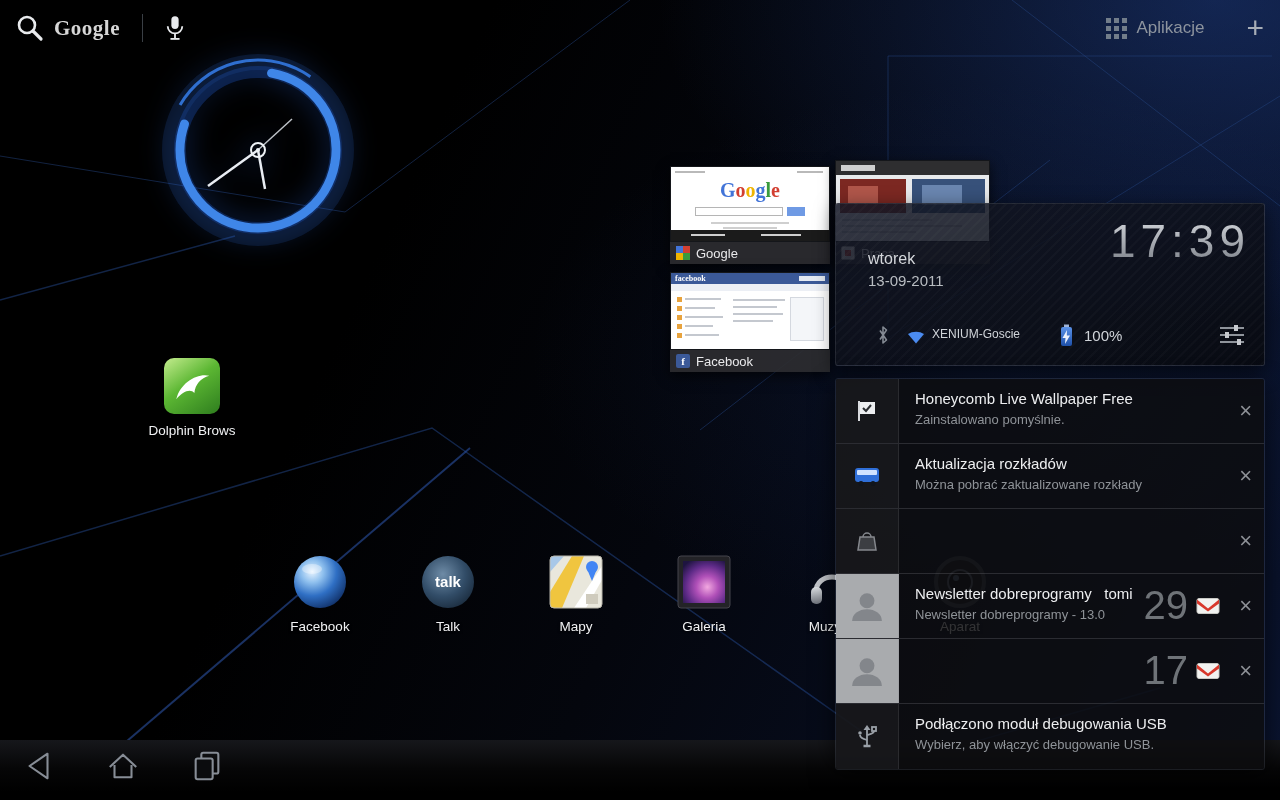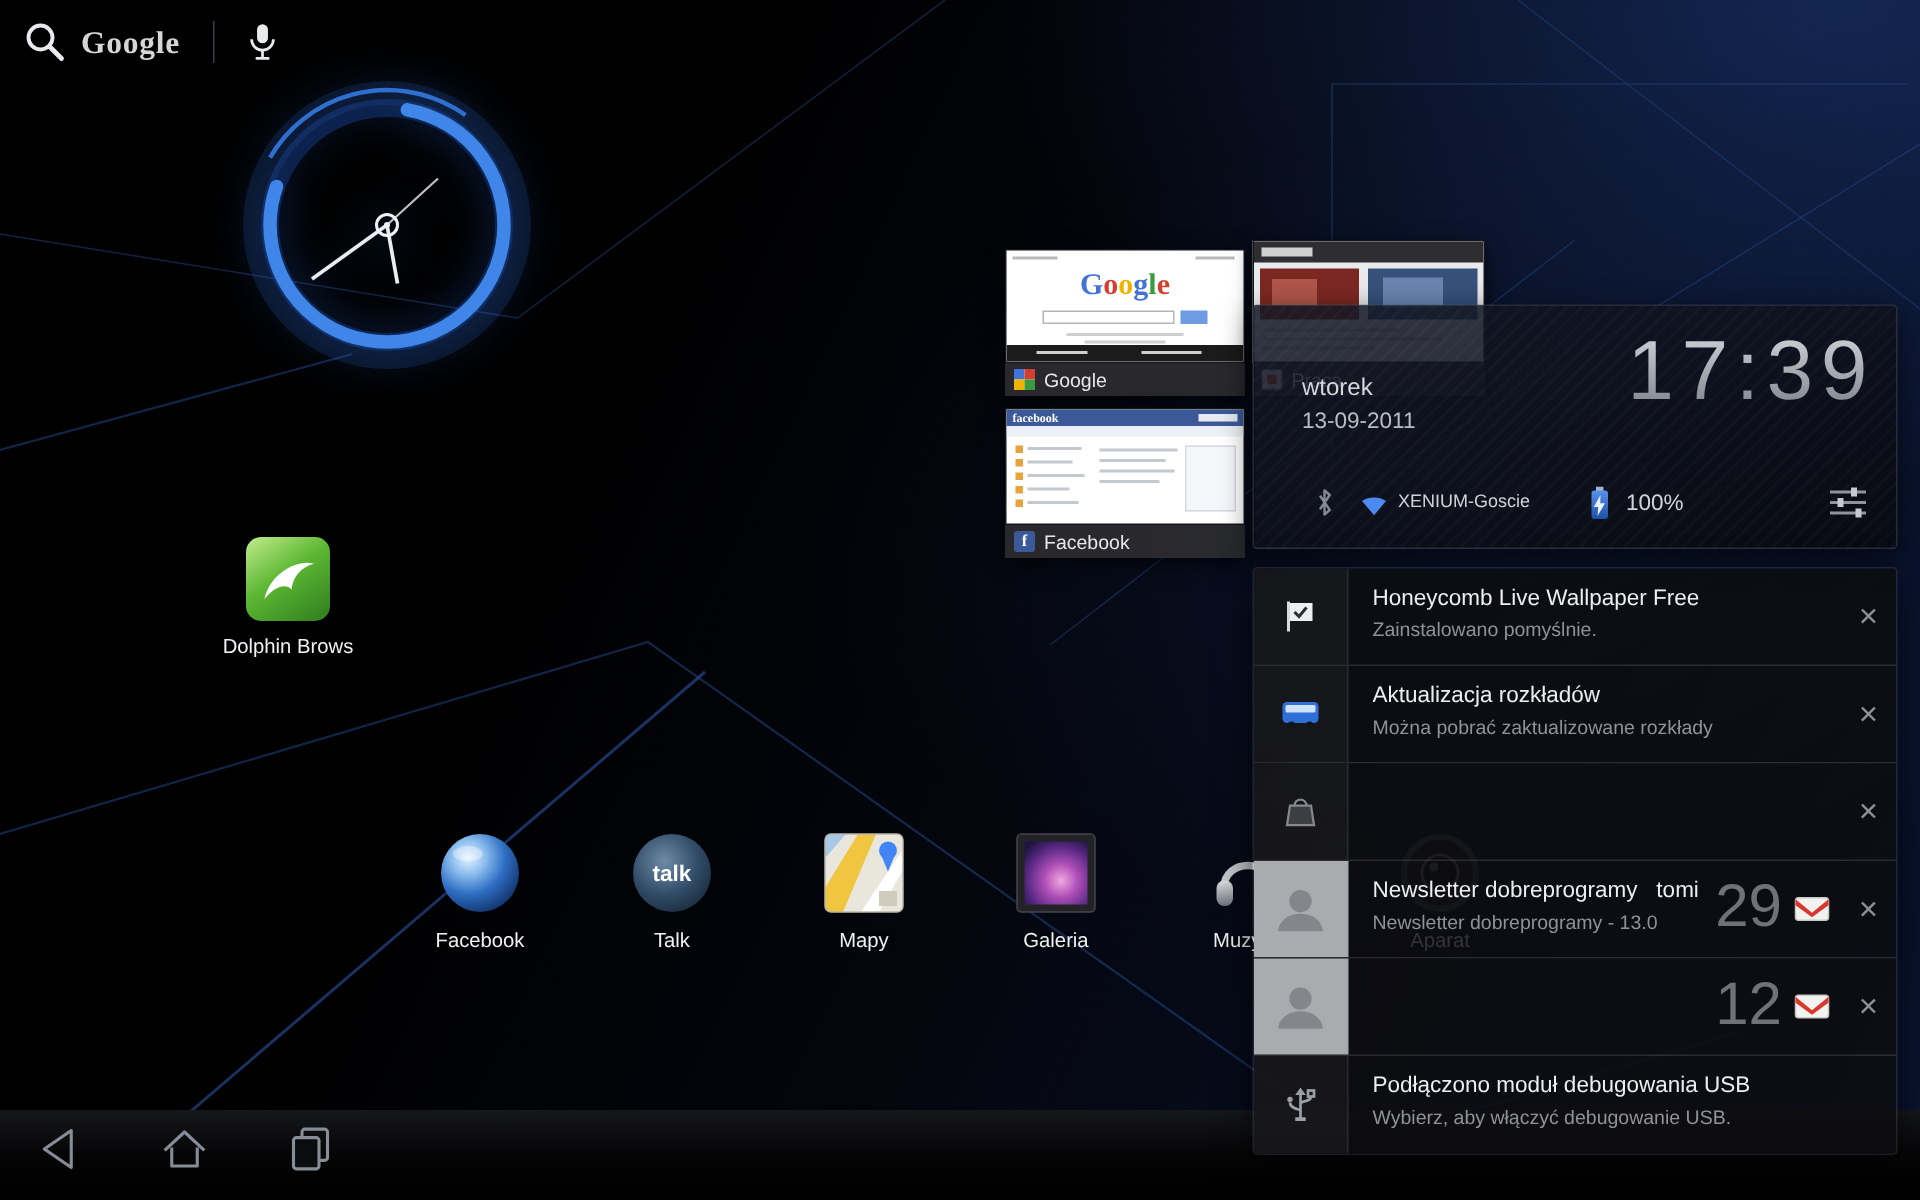--- a/index.html
+++ b/index.html
@@ -76,21 +76,21 @@
   .pr-ln{position:absolute;height:2px;background:#bfc2c8}
   
   .clock-panel{position:absolute;left:835px;top:203px;width:430px;height:163px;z-index:6;
     background:
       repeating-linear-gradient(135deg, rgba(255,255,255,.02) 0 2px, transparent 2px 7px),
       linear-gradient(160deg, rgba(20,24,38,.86), rgba(8,10,16,.9));
     border:1px solid rgba(130,140,160,.22);border-radius:3px;
     box-shadow:0 6px 20px rgba(0,0,0,.6)}
   .cp-weekday{position:absolute;left:32px;top:46px;font-size:16px;color:#d4d7db}
   .cp-date{position:absolute;left:32px;top:68px;font-size:15px;color:#b9bdc2}
-  .cp-time{position:absolute;right:14px;top:10px;font-size:56px;letter-spacing:5px;
+  .cp-time{position:absolute;right:14px;top:10px;font-size:46px;letter-spacing:5px;
     color:#b8bcc2;background:linear-gradient(#dadde2,#767b83);
     -webkit-background-clip:text;-webkit-text-fill-color:transparent}
   .cp-status{position:absolute;left:0;right:0;bottom:14px;height:30px}
   .cp-net{position:absolute;left:96px;top:6px;font-size:12px;color:#d0d4d9}
   .cp-batpct{position:absolute;left:248px;top:6px;font-size:15px;color:#d0d4d9}
   .cp-bt{position:absolute;left:40px;top:3px}
   .cp-wifi{position:absolute;left:70px;top:6px}
   .cp-bat{position:absolute;left:222px;top:2px}
   .cp-sliders{position:absolute;right:18px;top:3px;background:none;border:none;cursor:pointer}
   
@@ -152,20 +152,39 @@
     </div>
     <div class="top-divider"></div>
     <button class="icon-btn">
       <svg width="20" height="30" viewBox="0 0 22 30">
         <rect x="7" y="2" width="8" height="14" rx="4" fill="#e8eaed"></rect>
         <path d="M3,13 a8,8 0 0 0 16,0" stroke="#e8eaed" stroke-width="2" fill="none"></path>
         <line x1="11" y1="21" x2="11" y2="26" stroke="#e8eaed" stroke-width="2"></line>
         <line x1="6" y1="27" x2="16" y2="27" stroke="#e8eaed" stroke-width="2"></line>
       </svg>
     </button>
+    <div class="top-right">
+      <button class="icon-btn apps-btn">
+        <svg width="22" height="22" viewBox="0 0 22 22">
+          <g fill="#727d8a">
+            <rect x="1" y="1" width="5" height="5"></rect>
+              <rect x="9" y="1" width="5" height="5"></rect>
+              <rect x="17" y="1" width="5" height="5"></rect>
+            <rect x="1" y="9" width="5" height="5"></rect>
+              <rect x="9" y="9" width="5" height="5"></rect>
+              <rect x="17" y="9" width="5" height="5"></rect>
+            <rect x="1" y="17" width="5" height="5"></rect>
+              <rect x="9" y="17" width="5" height="5"></rect>
+              <rect x="17" y="17" width="5" height="5"></rect>
+          </g>
+        </svg>
+        <span class="apps-label">Aplikacje</span>
+      </button>
+      <button class="icon-btn plus-btn">+</button>
+    </div>
   </div>
 
   <div class="clock-widget">
     <svg width="200" height="200" viewBox="0 0 200 200">
       <circle cx="100" cy="100" r="88" stroke="rgba(50,110,220,.16)" stroke-width="16" fill="none"></circle>
       <circle cx="100" cy="100" r="78" stroke="rgba(30,80,180,.35)" stroke-width="12" fill="none"></circle>
       <circle cx="100" cy="100" r="78" stroke="#3f86e8" stroke-width="9" fill="none" stroke-dasharray="380 110" stroke-linecap="round" transform="rotate(-80 100 100)"></circle>
       <circle cx="100" cy="100" r="90" stroke="#2f6fd0" stroke-width="3" fill="none" stroke-dasharray="150 416" transform="rotate(-150 100 100)"></circle>
       <line x1="100" y1="100" x2="50" y2="136" stroke="#e9edf3" stroke-width="2.5"></line>
       <line x1="100" y1="100" x2="107" y2="139" stroke="#e9edf3" stroke-width="2.5"></line>
@@ -457,21 +476,21 @@
       <button class="n-close">×</button>
     </div>
 
     <div class="notif has-count">
       <div class="n-icon avatar">
         <svg width="34" height="34" viewBox="0 0 32 32">
           <circle cx="16" cy="11" r="7" fill="#83868b"></circle>
           <path d="M2,30 a14,11 0 0 1 28,0 z" fill="#83868b"></path>
         </svg>
       </div>
-      <div class="n-count">12</div>
+      <div class="n-count">17</div>
       <svg class="n-gmail" width="24" height="17" viewBox="0 0 24 17">
         <rect x="1" y="1" width="22" height="15" rx="2" fill="#f2f2f0" stroke="#c8c8c4"></rect>
         <path d="M1,2 L12,11 L23,2 L23,6 L12,14 L1,6 Z" fill="#d8382c"></path>
       </svg>
       <button class="n-close">×</button>
     </div>
 
     <div class="notif">
       <div class="n-icon">
         <svg width="28" height="24" viewBox="0 0 28 24">

